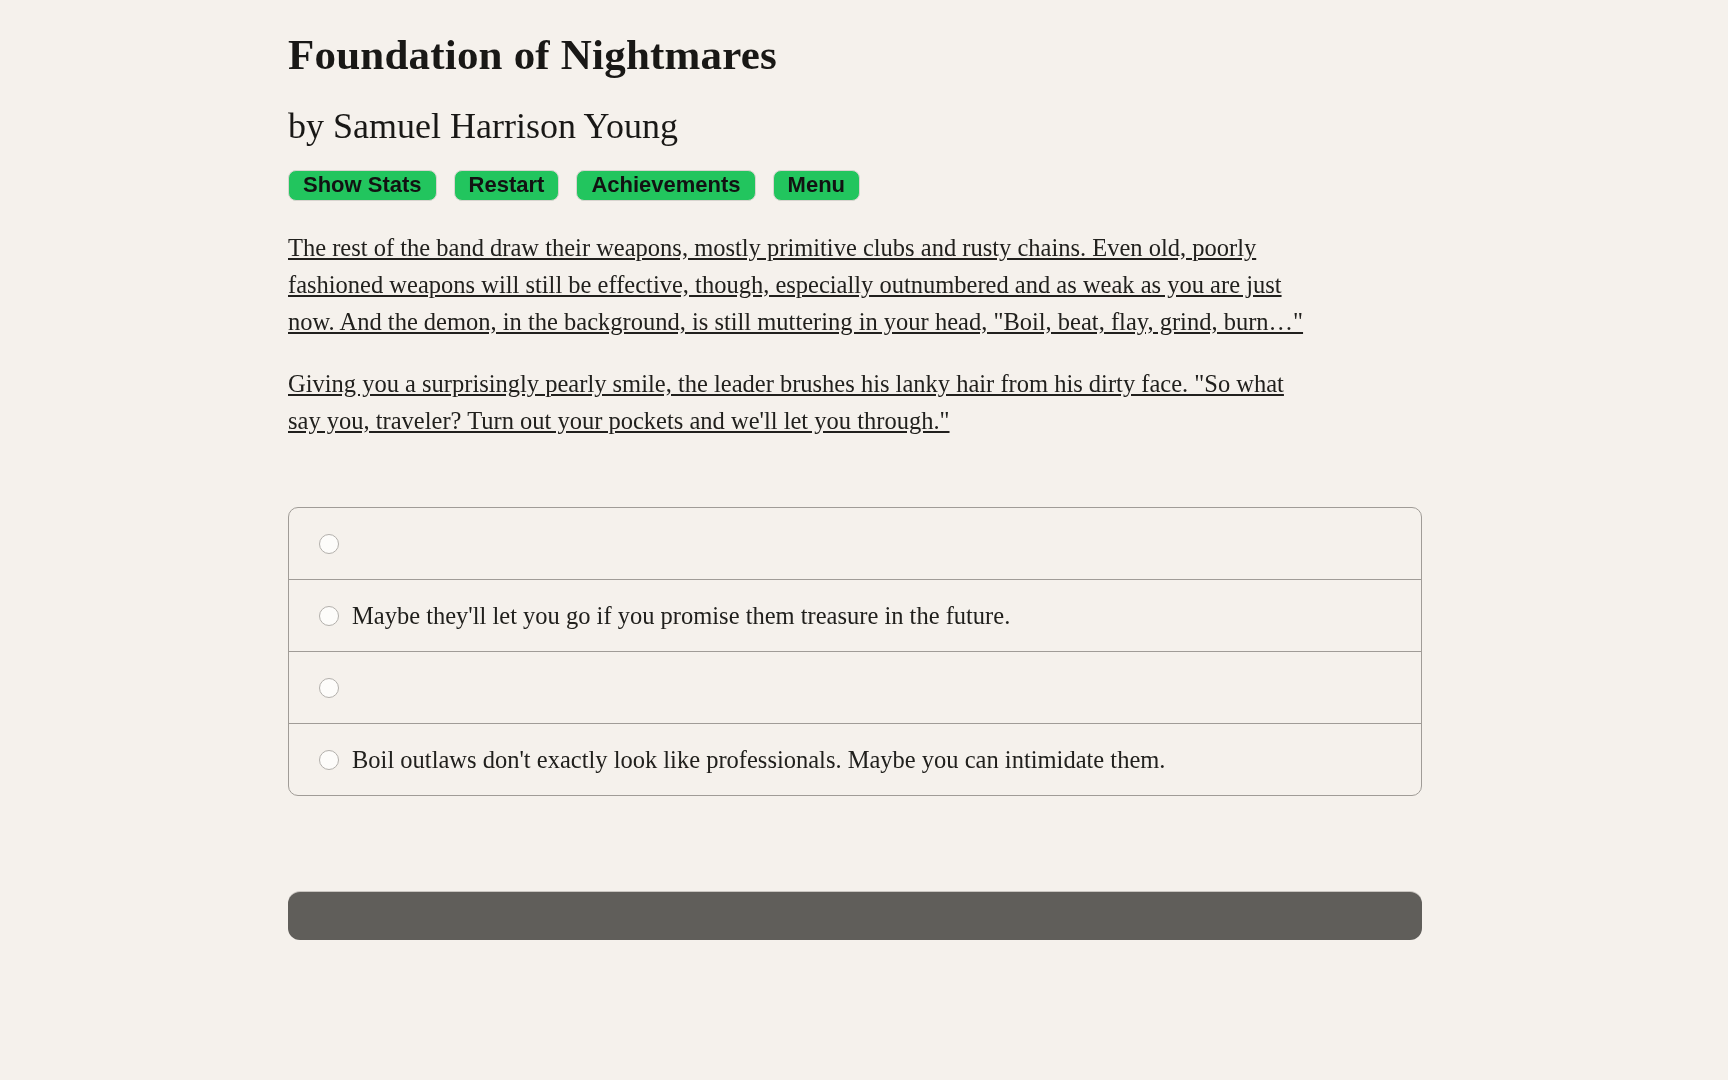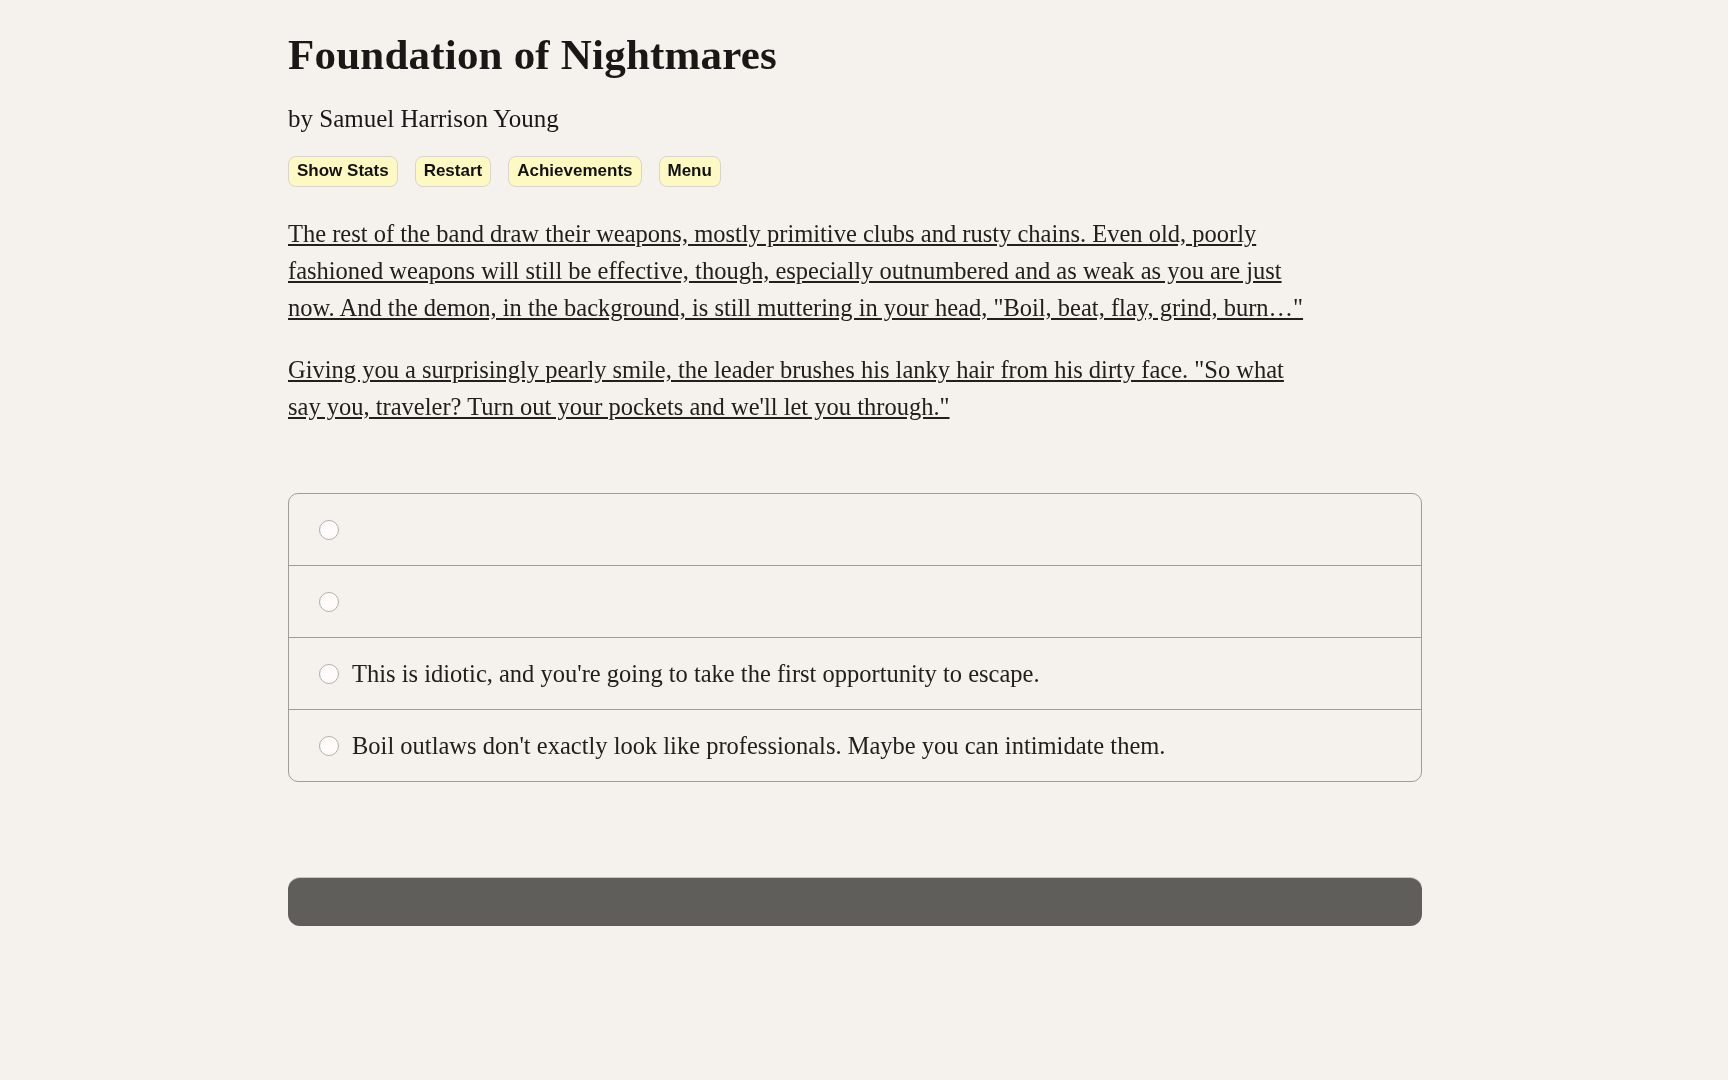--- a/index.html
+++ b/index.html
@@ -17,38 +17,38 @@
   }
   .game-title {
     margin-top: 30px;
     font-size: 43px;
     font-weight: 700;
     color: #191816;
     letter-spacing: 0.2px;
   }
   .byline {
     margin-top: 26px;
-    font-size: 25px;
+    font-size: 36px;
     font-weight: 400;
     color: #191816;
   }
   .toolbar {
     margin-top: 23px;
     display: flex;
     gap: 17px;
   }
   .toolbar button {
     font-family: "Liberation Sans", "DejaVu Sans", sans-serif;
-    font-size: 17px;
+    font-size: 22px;
     font-weight: 600;
     color: #121212;
-    background: #fef9c3;
+    background: #22c55e;
     border: 1px solid #d8d4cf;
     border-radius: 8px;
-    padding: 4px 8px 5px;
+    padding: 4px 14px 5px;
     line-height: 20px;
     cursor: pointer;
   }
   .story p {
     font-size: 24.5px;
     line-height: 37px;
     max-width: 1025px;
   }
   .story p.p1 { margin-top: 28px; text-decoration: underline; }
   .story p.p2 { margin-top: 25px; text-decoration: underline; }
@@ -127,25 +127,25 @@
   </div>
 
   <div class="choice-box">
 
 
     <label class="choice-row">
       <span class="radio"></span>
     </label>
 
     <label class="choice-row">
-      <span class="radio"></span>
+      <span class="radio"></span><span>Maybe they'll let you go if you promise them treasure in the future.</span>
     </label>
 
     <label class="choice-row">
-      <span class="radio"></span><span>This is idiotic, and you're going to take the first opportunity to escape.</span>
+      <span class="radio"></span>
     </label>
 
     <label class="choice-row">
       <span class="radio"></span><span>Boil outlaws don't exactly look like professionals. Maybe you can intimidate them.</span>
     </label>
 
   </div>
 
   <button class="next-bar"></button>
 

